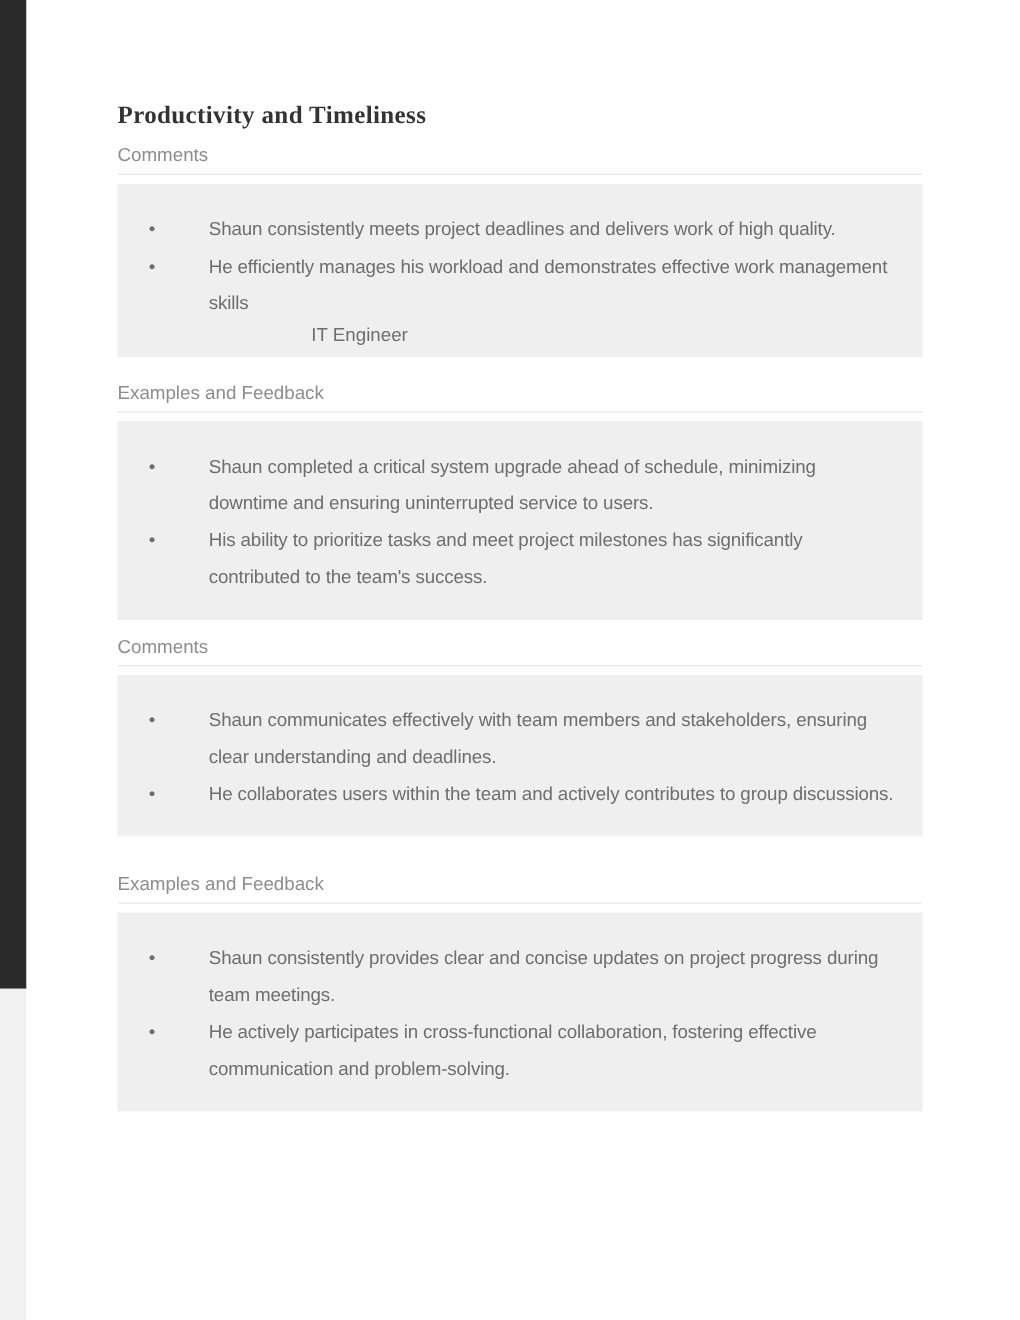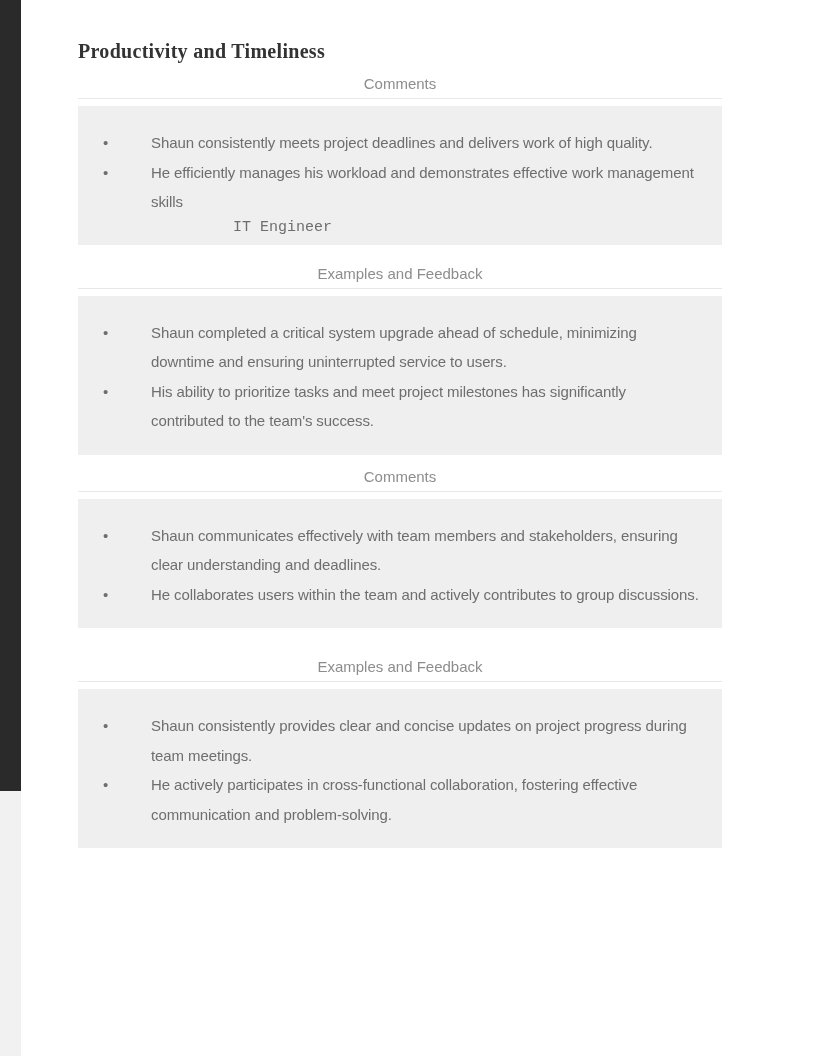--- a/index.html
+++ b/index.html
@@ -21,44 +21,43 @@
     background: #2a2a2a;
   }
   .bar-bottom {
     position: absolute; left: 0; top: 791px;
     width: 21px; height: 265px;
     background: #f1f1f1;
   }
 
   .content {
     position: absolute;
-    left: 78px; top: 0;
+    left: 94px; top: 0;
     width: 644px;
-    padding-top: 40px;
+    padding-top: 81px;
   }
 
   .section-title {
     font-family: "Liberation Serif", serif;
     font-size: 20px;
     line-height: 22px;
     font-weight: 700;
     color: #333333;
     letter-spacing: 0.3px;
     margin: 0;
   }
   .mt-section { margin-top: 60px; }
 
   .field-label {
     margin-top: 13px;
     font-size: 15px;
     line-height: 18px;
     color: #8d8d8d;
     padding-bottom: 5px;
     border-bottom: 1px solid #e8e8e8;
-    text-align: center;
   }
   .field-label.after-box { margin-top: 20px; }
   .field-label.after-box-lg { margin-top: 30px; }
 
   .answer-box {
     margin-top: 7px;
     background: #efefef;
     padding: 22px 20px 19px 25px;
   }
   .answer-box.has-extra { padding-bottom: 8px; }
@@ -76,21 +75,20 @@
     color: #6e6e6e;
   }
   .bullet-text { flex: 1 1 auto; margin-left: 40px; }
 
   .extra-line {
     font-size: 15px;
     line-height: 18px;
     color: #6e6e6e;
     margin-left: 130px;
     margin-top: 2px;
-    font-family: Liberation Mono, monospace;
   }
 </style>
 </head>
 <body>
 
 <div class="page">
   <div class="bar-top"></div>
   <div class="bar-bottom"></div>
 
   <main class="content">

